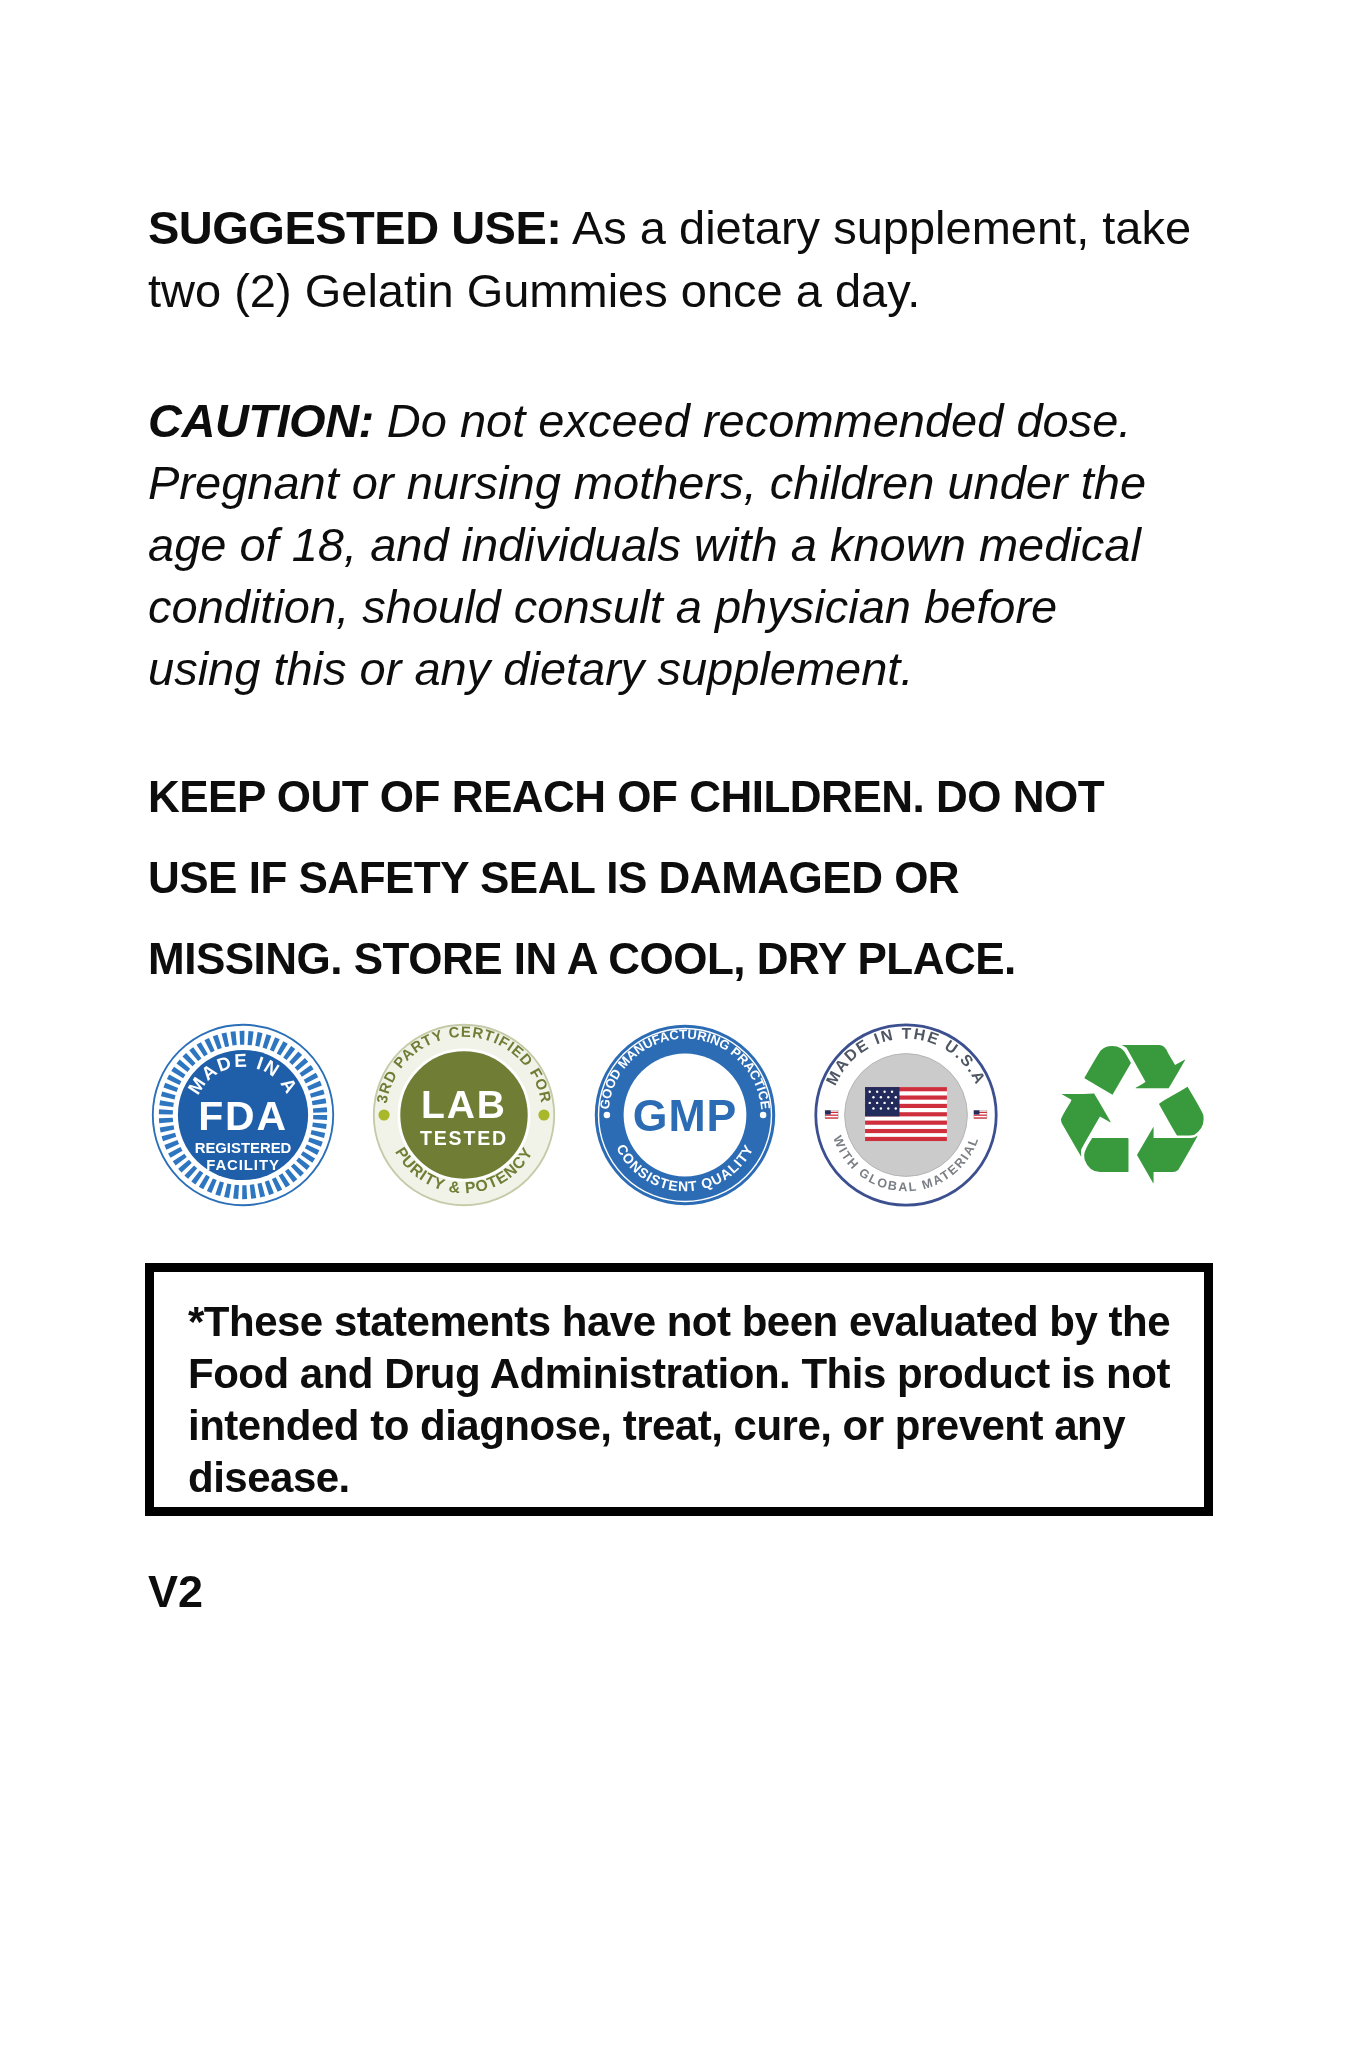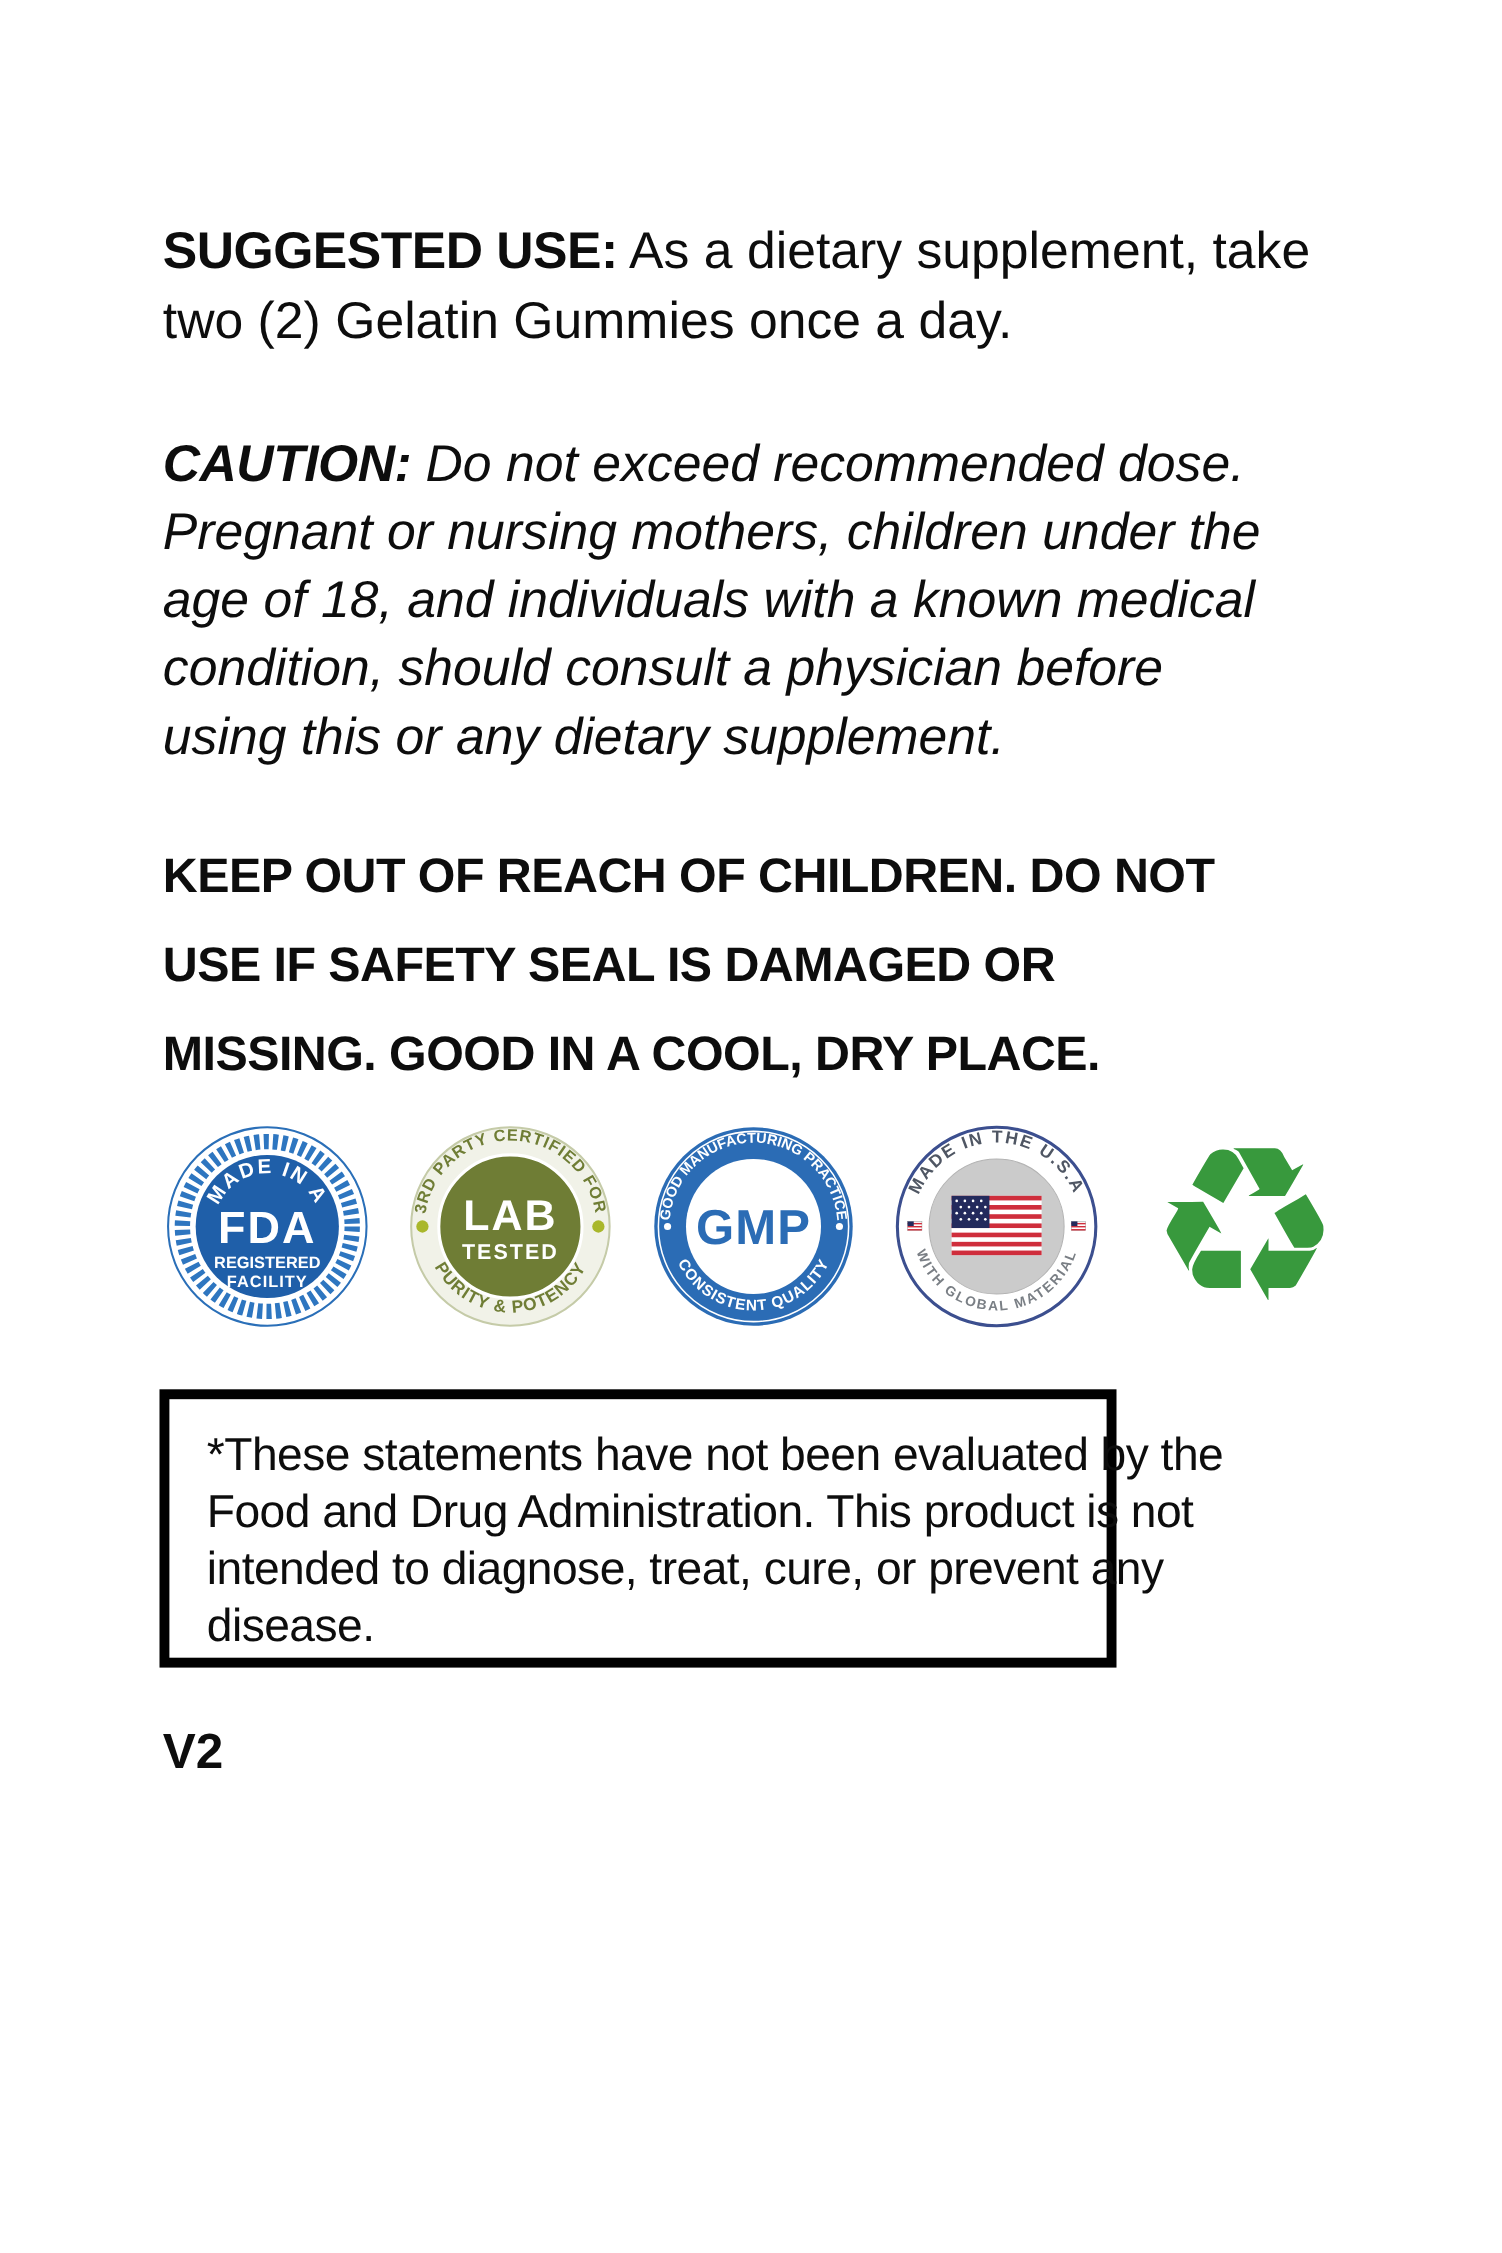--- a/index.html
+++ b/index.html
@@ -16,22 +16,22 @@
     position:absolute;top:1022px;left:150px;width:1080px;height:186px;
     display:flex;justify-content:space-between;align-items:center;
   }
   svg.badge{width:186px;height:186px;display:block;}
   .arc{font-weight:700;}
   .recycle{
     font-family:"DejaVu Sans", sans-serif;font-size:196px;line-height:186px;
     color:#38993d;width:196px;text-align:center;display:block;
   }
   .disclaimer-box{
-    position:absolute;top:1263px;left:145px;width:870px;height:253px;
-    border:9px solid #000;box-sizing:border-box;background:#fff;
+    position:absolute;top:1263px;left:145px;width:1068px;height:253px;
+    border:9px solid #000;box-sizing:border-box;background:#fff;font-weight:bold;
   }
   .disclaimer-box p{
     margin:0;padding:24px 34px 0 34px;font-size:42px;line-height:52px;white-space:pre;
     letter-spacing:-0.5px;
   }
   .bottom{
     position:absolute;top:1552px;left:148px;width:1089px;
     display:flex;justify-content:space-between;align-items:flex-start;
   }
   .lot{margin:0;font-size:48px;line-height:79px;white-space:pre;}
@@ -46,21 +46,21 @@
 two (2) Gelatin Gummies once a day.</span></p>
 
 <p class="para p-caution"><b class="lead">CAUTION:</b> <span>Do not exceed recommended dose.
 Pregnant or nursing mothers, children under the
 age of 18, and individuals with a known medical
 condition, should consult a physician before
 using this or any dietary supplement.</span></p>
 
 <p class="para p-warning">KEEP OUT OF REACH OF CHILDREN. DO NOT
 USE IF SAFETY SEAL IS DAMAGED OR
-MISSING. GOOD IN A COOL, DRY PLACE.</p>
+MISSING. STORE IN A COOL, DRY PLACE.</p>
 
 <div class="badges">
 
   <svg class="badge" viewBox="0 0 200 200">
     <defs>
       <path id="fda-top" d="M 48,100 A 52,52 0 0 1 152,100"></path>
     </defs>
     <circle cx="100" cy="100" r="97" fill="#ffffff" stroke="#2a6fb8" stroke-width="2"></circle>
     <circle cx="100" cy="100" r="83" fill="none" stroke-width="15" stroke-dasharray="5 4" stroke="#2e76c0"></circle>
     <circle cx="100" cy="100" r="70" fill="#1f5fa9"></circle>

